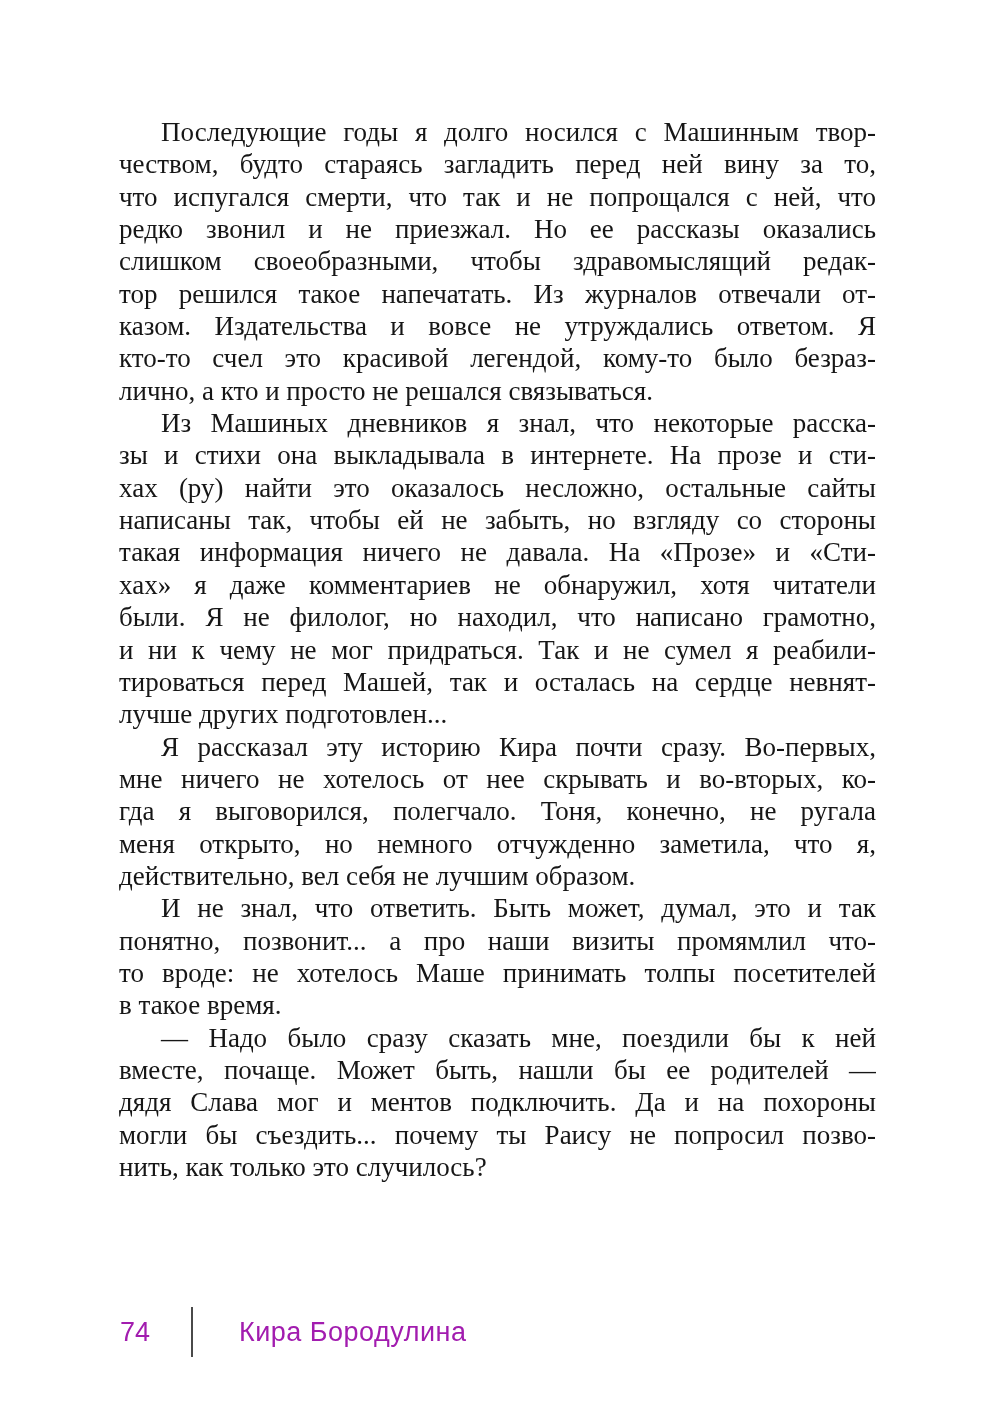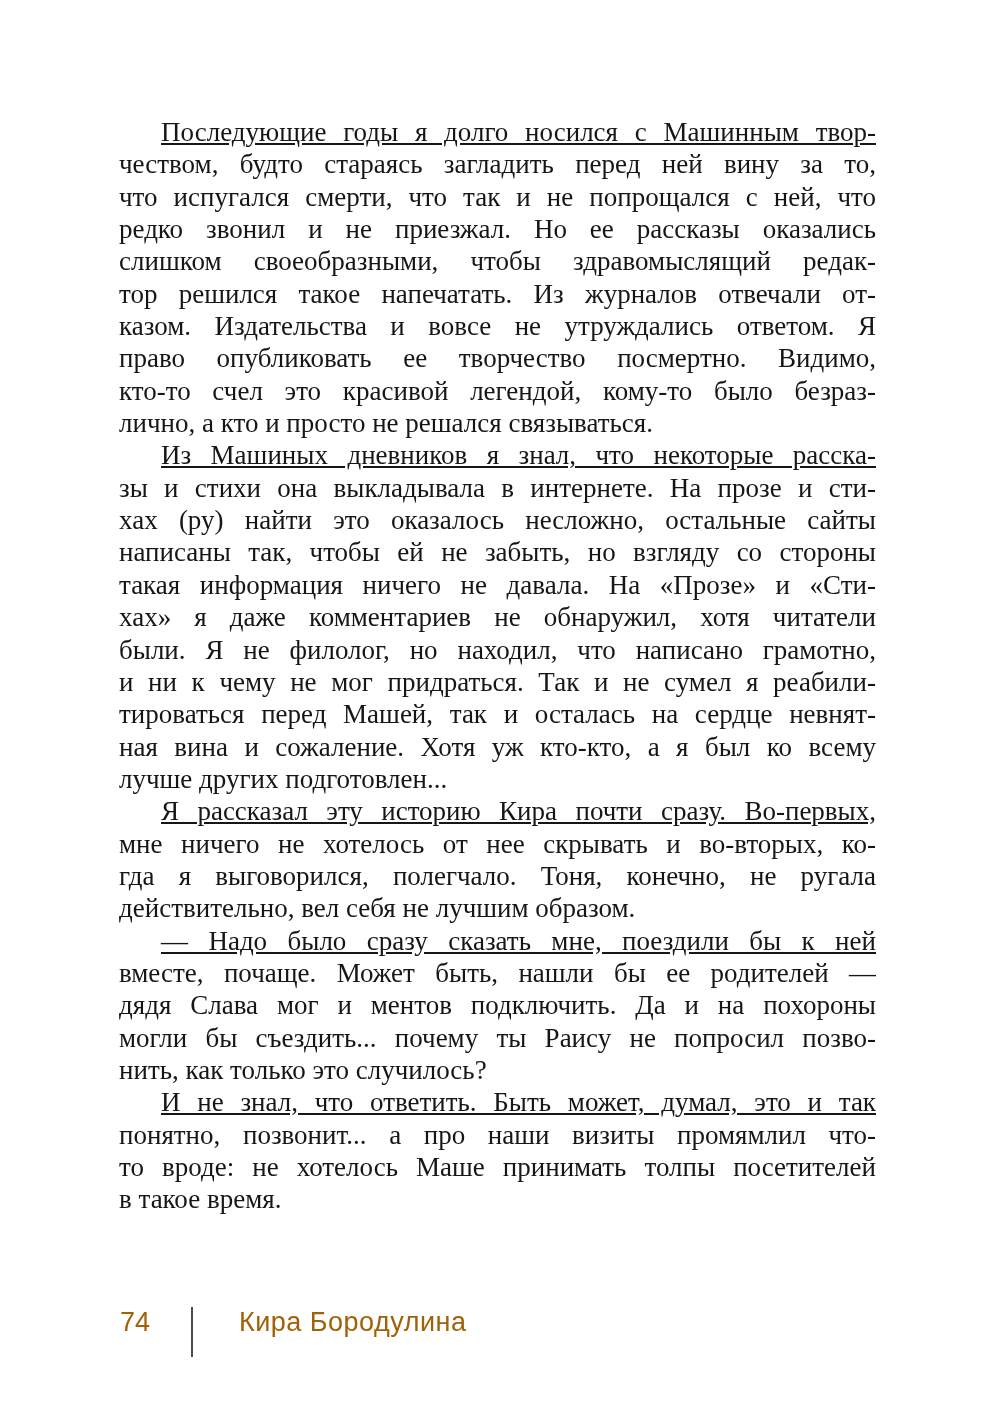--- a/index.html
+++ b/index.html
@@ -29,32 +29,32 @@
     padding: 0;
   }
   .line {
     text-align: justify;
     text-align-last: justify;
     white-space: normal;
     overflow: hidden;
   }
   .line.first {
     text-indent: 42px;
-    text-decoration: underline;
   }
   .line.last {
     text-align-last: left;
   }
   .footer {
     position: absolute;
     left: 120px;
     top: 1307px;
     height: 50px;
     display: flex;
-    color: #a16207;
+    align-items: center;
+    color: #a21caf;
     font-family: "Liberation Sans", "DejaVu Sans", sans-serif;
   }
   .page-number {
     width: 71px;
     font-size: 27px;
   }
   .footer-divider {
     width: 2px;
     height: 50px;
     background: #4a4a4a;
@@ -72,55 +72,54 @@
 
   <div class="text-block">
       <div class="paragraph">
         <div class="line first">Последующие годы я долго носился с Машинным твор-</div>
         <div class="line">чеством, будто стараясь загладить перед ней вину за то,</div>
         <div class="line">что испугался смерти, что так и не попрощался с ней, что</div>
         <div class="line">редко звонил и не приезжал. Но ее рассказы оказались</div>
         <div class="line">слишком своеобразными, чтобы здравомыслящий редак-</div>
         <div class="line">тор решился такое напечатать. Из журналов отвечали от-</div>
         <div class="line">казом. Издательства и вовсе не утруждались ответом. Я</div>
-        <div class="line">право опубликовать ее творчество посмертно. Видимо,</div>
         <div class="line">кто-то счел это красивой легендой, кому-то было безраз-</div>
         <div class="line last">лично, а кто и просто не решался связываться.</div>
       </div>
       <div class="paragraph">
         <div class="line first">Из Машиных дневников я знал, что некоторые расска-</div>
         <div class="line">зы и стихи она выкладывала в интернете. На прозе и сти-</div>
         <div class="line">хах (ру) найти это оказалось несложно, остальные сайты</div>
         <div class="line">написаны так, чтобы ей не забыть, но взгляду со стороны</div>
         <div class="line">такая информация ничего не давала. На «Прозе» и «Сти-</div>
         <div class="line">хах» я даже комментариев не обнаружил, хотя читатели</div>
         <div class="line">были. Я не филолог, но находил, что написано грамотно,</div>
         <div class="line">и ни к чему не мог придраться. Так и не сумел я реабили-</div>
         <div class="line">тироваться перед Машей, так и осталась на сердце невнят-</div>
-        <div class="line">ная вина и сожаление. Хотя уж кто-кто, а я был ко всему</div>
         <div class="line last">лучше других подготовлен...</div>
       </div>
       <div class="paragraph">
         <div class="line first">Я рассказал эту историю Кира почти сразу. Во-первых,</div>
         <div class="line">мне ничего не хотелось от нее скрывать и во-вторых, ко-</div>
         <div class="line">гда я выговорился, полегчало. Тоня, конечно, не ругала</div>
+        <div class="line">меня открыто, но немного отчужденно заметила, что я,</div>
         <div class="line last">действительно, вел себя не лучшим образом.</div>
+      </div>
+      <div class="paragraph">
+        <div class="line first">И не знал, что ответить. Быть может, думал, это и так</div>
+        <div class="line">понятно, позвонит... а про наши визиты промямлил что-</div>
+        <div class="line">то вроде: не хотелось Маше принимать толпы посетителей</div>
+        <div class="line last">в такое время.</div>
       </div>
       <div class="paragraph">
         <div class="line first">— Надо было сразу сказать мне, поездили бы к ней</div>
         <div class="line">вместе, почаще. Может быть, нашли бы ее родителей —</div>
         <div class="line">дядя Слава мог и ментов подключить. Да и на похороны</div>
         <div class="line">могли бы съездить... почему ты Раису не попросил позво-</div>
         <div class="line last">нить, как только это случилось?</div>
-      </div>
-      <div class="paragraph">
-        <div class="line first">И не знал, что ответить. Быть может, думал, это и так</div>
-        <div class="line">понятно, позвонит... а про наши визиты промямлил что-</div>
-        <div class="line">то вроде: не хотелось Маше принимать толпы посетителей</div>
-        <div class="line last">в такое время.</div>
       </div>
     </div>
 
   <div class="footer">
     <div class="page-number">74</div>
     <div class="footer-divider"></div>
     <div class="author">Кира Бородулина</div>
   </div>
 
 </div>

